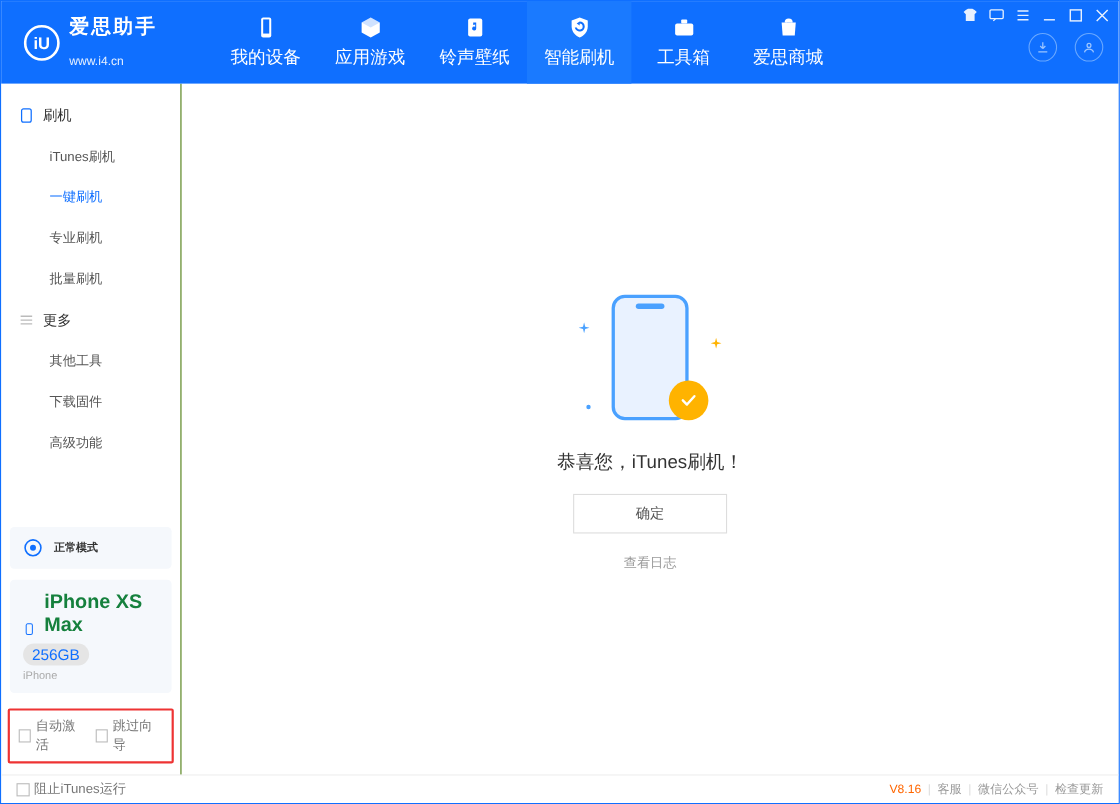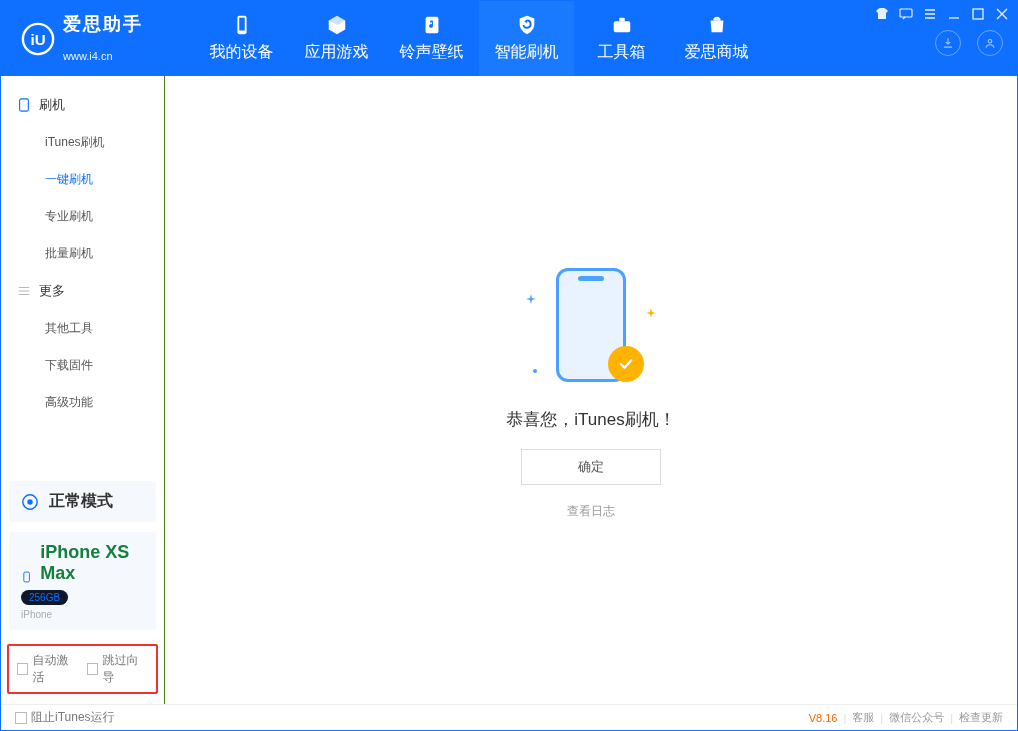--- a/index.html
+++ b/index.html
@@ -32,24 +32,24 @@
 .sidebar { width:164px; border-right:1px solid #4d7c0f; display:flex; flex-direction:column; }
 .sb-scroll { flex:1; padding:10px 8px; overflow:auto; }
 .sb-group-header { display:flex; align-items:center; gap:8px; padding:10px 8px; font-size:13px; color:#333; }
 .sb-group-header svg { width:14px; height:14px; }
 .sb-item { padding:10px 8px 10px 36px; font-size:12px; color:#555; cursor:pointer; }
 .sb-item.active { color:#0f6fff; }
 
 .sb-bottom { padding:8px; }
 .sb-card { background:#f5f8fc; border-radius:4px; padding:10px 12px; margin-bottom:10px; display:flex; align-items:center; gap:10px; }
 .sb-card .blue-dot { width:18px; height:18px; }
-.sb-card .txt { font-size:16px; color:#333; font-weight:bold;font-family:Liberation Serif, serif; }
+.sb-card .txt { font-size:10px; color:#333; font-weight:bold;font-family:Liberation Serif, serif; }
 .sb-device-card { background:#f5f8fc; border-radius:4px; padding:10px 12px; }
 .sb-device-card .name { font-size:18px; color:#15803d; font-weight:bold; display:flex; align-items:flex-end; gap:8px;}
-.sb-device-card .badge { display:inline-block; background:#0f172a; color:#0f6fff; font-size:10px; padding:2px 8px; border-radius:10px; margin-top:6px; }
+.sb-device-card .badge { display:inline-block; background:#e5e5e5; color:#0f6fff; font-size:14px; padding:2px 8px; border-radius:10px; margin-top:6px; }
 .sb-device-card .sub { font-size:10px; color:#aaa; margin-top:4px; }
 
 .check-row { border:2px solid #e33; border-radius:2px; margin:6px 6px 10px 6px; padding:6px 8px; display:flex; gap:9px; }
 .ck { display:flex; align-items:center; gap:4px; font-size:12px; color:#777; cursor:pointer; }
 .ck-box { width:12px; height:12px; border:1px solid #bbb; display:inline-block; }
 
 
 .main { flex:1; display:flex; flex-direction:column; align-items:center; justify-content:center; gap:18px; }
 .illus { width:130px; height:130px; position:relative; }
 .phone-rect { position:absolute; left:30px; top:8px; width:70px; height:114px; border:3px solid #4aa1ff; border-radius:12px; background:#e9f2ff; }

